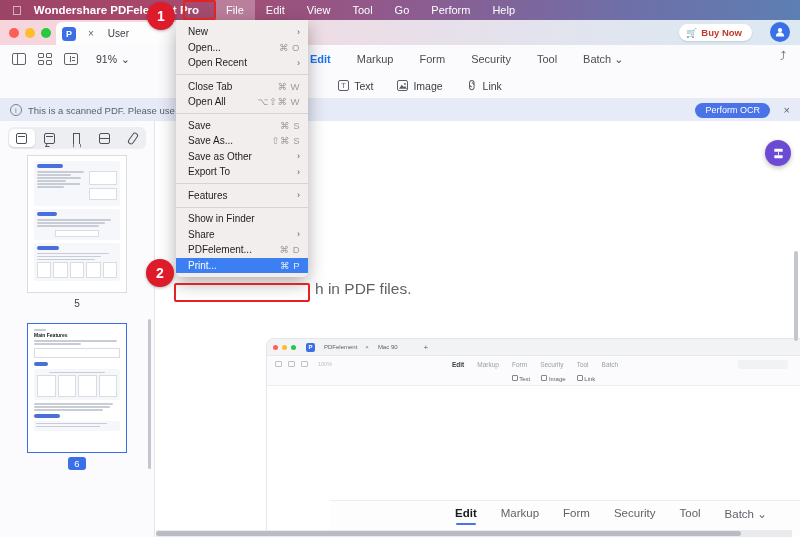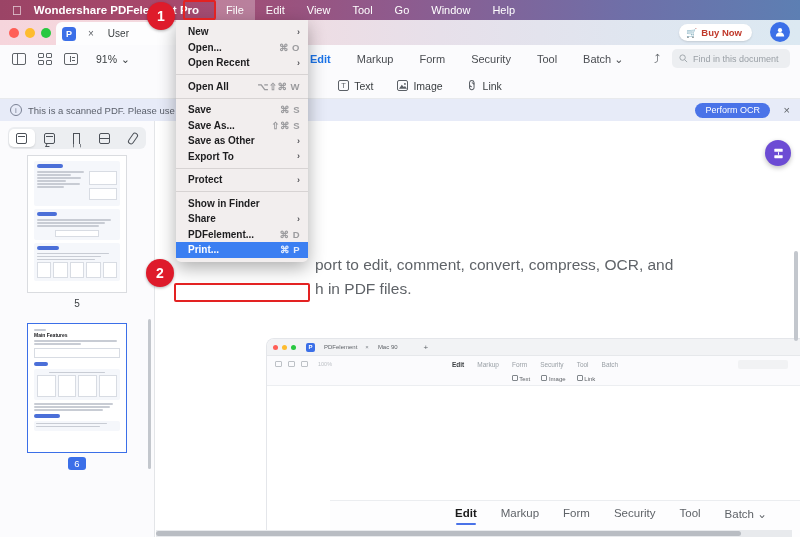--- a/index.html
+++ b/index.html
@@ -345,21 +345,21 @@
     width: 132px;
     background: #f2eeee;
     border-radius: 0 0 5px 5px;
     box-shadow: 0 6px 18px rgba(0,0,0,.32);
     padding: 4px 0 4px 0;
     font-size: 10px; color: #1d1d1f;
     z-index: 70;
   }
   .mrow {
     height: 15.5px; display: flex; align-items: center;
-    padding: 0 8px 0 12px; position: relative; font-weight: bold;
+    padding: 0 8px 0 12px; position: relative;
   }
   .mrow .lbl { flex: 1; }
   .mrow .sc { color: #9b9b9e; font-size: 9.5px; letter-spacing: 0.5px;}
   .mrow .arw { color: #55555a; font-size: 9px; }
   .msep { height: 1px; background: #d7d3d3; margin: 3.5px 0; }
   .mrow.hl { background: #3b7ff2; color: #fff; }
   .mrow.hl .sc { color: #e2ecfd; }
 
   
   .hl-box {
@@ -381,21 +381,21 @@
 <div id="app">
 
   <div class="menubar">
     <span class="apple"></span>
     <span class="appname">Wondershare PDFelement Pro</span>
     <span class="mitem active">File</span>
     <span class="mitem">Edit</span>
     <span class="mitem">View</span>
     <span class="mitem">Tool</span>
     <span class="mitem">Go</span>
-    <span class="mitem">Window</span>
+    <span class="mitem">Perform</span>
     <span class="mitem">Help</span>
   </div>
 
   <div class="window">
 
     <div class="titlebar">
       <div class="traffic">
         <span class="dot r"></span>
         <span class="dot y"></span>
         <span class="dot g"></span>
@@ -442,27 +442,20 @@
         <span class="mt">Form</span>
         <span class="mt">Security</span>
         <span class="mt">Tool</span>
         <span class="mt">
           <span>Batch</span>
           <span>⌄</span>
         </span>
       </div>
       <div class="right-tools">
         <span class="share-ico">⤴</span>
-        <div class="searchbox">
-          <svg width="9" height="9" viewBox="0 0 10 10">
-            <circle cx="4" cy="4" r="3" stroke="#9aa0a6" stroke-width="1" fill="none"></circle>
-            <line x1="6.2" y1="6.2" x2="9" y2="9" stroke="#9aa0a6" stroke-width="1"></line>
-          </svg>
-          <span>Find in this document</span>
-        </div>
       </div>
     </div>
 
     <div class="subtoolbar">
       <span class="sub-item">
         <span class="ico-sq">T</span>
         <span>Text</span>
       </span>
       <span class="sub-item">
         <span class="ico-sq">
@@ -600,21 +593,21 @@
             <div class="pn-wrap"><span class="page-num sel">6</span></div>
           </div>
           <div class="side-scroll"></div>
         </div>
       </div>
 
       <div class="docview">
         <div class="docpage">
 
           <div class="doc-sub">
-            <span>port to edit, comment, convert, compress, OCR, and</span><br>
+            <br>
             <span>h in PDF files.</span>
           </div>
 
           <div class="shot">
             <div class="shot-tabbar">
               <span class="sdot" style="background:#ff5f57"></span>
               <span class="sdot" style="background:#febc2e"></span>
               <span class="sdot" style="background:#28c840"></span>
               <span class="shot-appicon">P</span>
               <span class="shot-tabtext">PDFelement</span>
@@ -713,20 +706,24 @@
     <div class="mrow">
       <span class="lbl">Open...</span>
       <span class="sc">⌘ O</span>
     </div>
     <div class="mrow">
       <span class="lbl">Open Recent</span>
       <span class="arw">›</span>
     </div>
     <div class="msep"></div>
     <div class="mrow">
+      <span class="lbl">Close Tab</span>
+      <span class="sc">⌘ W</span>
+    </div>
+    <div class="mrow">
       <span class="lbl">Open All</span>
       <span class="sc">⌥⇧⌘ W</span>
     </div>
     <div class="msep"></div>
     <div class="mrow">
       <span class="lbl">Save</span>
       <span class="sc">⌘ S</span>
     </div>
     <div class="mrow">
       <span class="lbl">Save As...</span>
@@ -735,21 +732,21 @@
     <div class="mrow">
       <span class="lbl">Save as Other</span>
       <span class="arw">›</span>
     </div>
     <div class="mrow">
       <span class="lbl">Export To</span>
       <span class="arw">›</span>
     </div>
     <div class="msep"></div>
     <div class="mrow">
-      <span class="lbl">Protect</span>
+      <span class="lbl">Features</span>
       <span class="arw">›</span>
     </div>
     <div class="msep"></div>
     <div class="mrow">
       <span class="lbl">Show in Finder</span>
     </div>
     <div class="mrow">
       <span class="lbl">Share</span>
       <span class="arw">›</span>
     </div>

